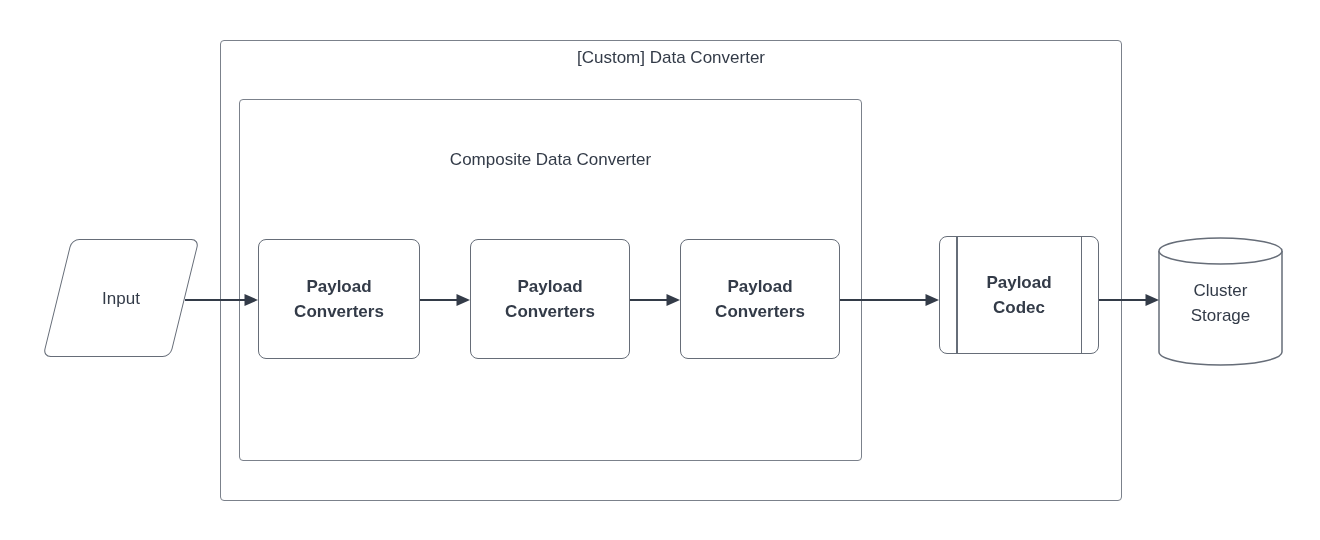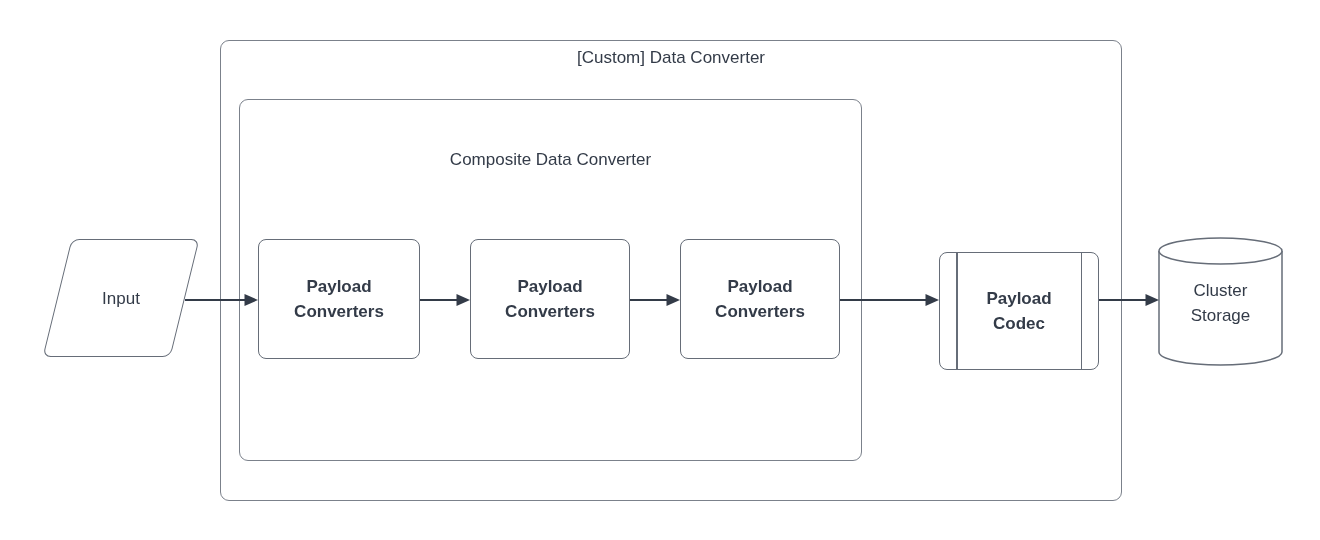--- a/index.html
+++ b/index.html
@@ -9,21 +9,21 @@
     height: 540px;
     background: var(--background, #ffffff);
     font-family: "Liberation Sans", sans-serif;
     font-size: 17px;
     color: var(--text, #333b48);
     overflow: hidden;
   }
   .container-box {
     position: absolute;
     border: 1px solid var(--container-border, #7b818b);
-    border-radius: 9px;
+    border-radius: 4px;
     background: transparent;
     z-index: 1;
   }
   .container-title {
     position: absolute;
     left: 0;
     width: 100%;
     text-align: center;
     line-height: 24px;
     white-space: nowrap;
@@ -104,21 +104,21 @@
   </div>
 
   <div class="node-box" style="left:470px; top:239px; width:160px; height:120px;">
     <span class="node-label w110">Payload Converters</span>
   </div>
 
   <div class="node-box" style="left:680px; top:239px; width:160px; height:120px;">
     <span class="node-label w110">Payload Converters</span>
   </div>
 
-  <div class="node-box" style="left:939px; top:252px; width:160px; height:118px;">
+  <div class="node-box" style="left:939px; top:236px; width:160px; height:118px;">
     <div class="codec-divider" style="left:16px;"></div>
     <div class="codec-divider" style="right:16px;"></div>
     <span class="node-label w90">Payload Codec</span>
   </div>
 
   <svg class="overlay-svg" width="1320" height="540" viewBox="0 0 1320 540">
 
     <g>
       <path class="cyl" d="M 1159 251 L 1159 352 A 61.5 13 0 0 0 1282 352 L 1282 251"></path>
       <path class="cyl" d="M 1159 251 A 61.5 13 0 0 1 1282 251 A 61.5 13 0 0 1 1159 251 Z"></path>

